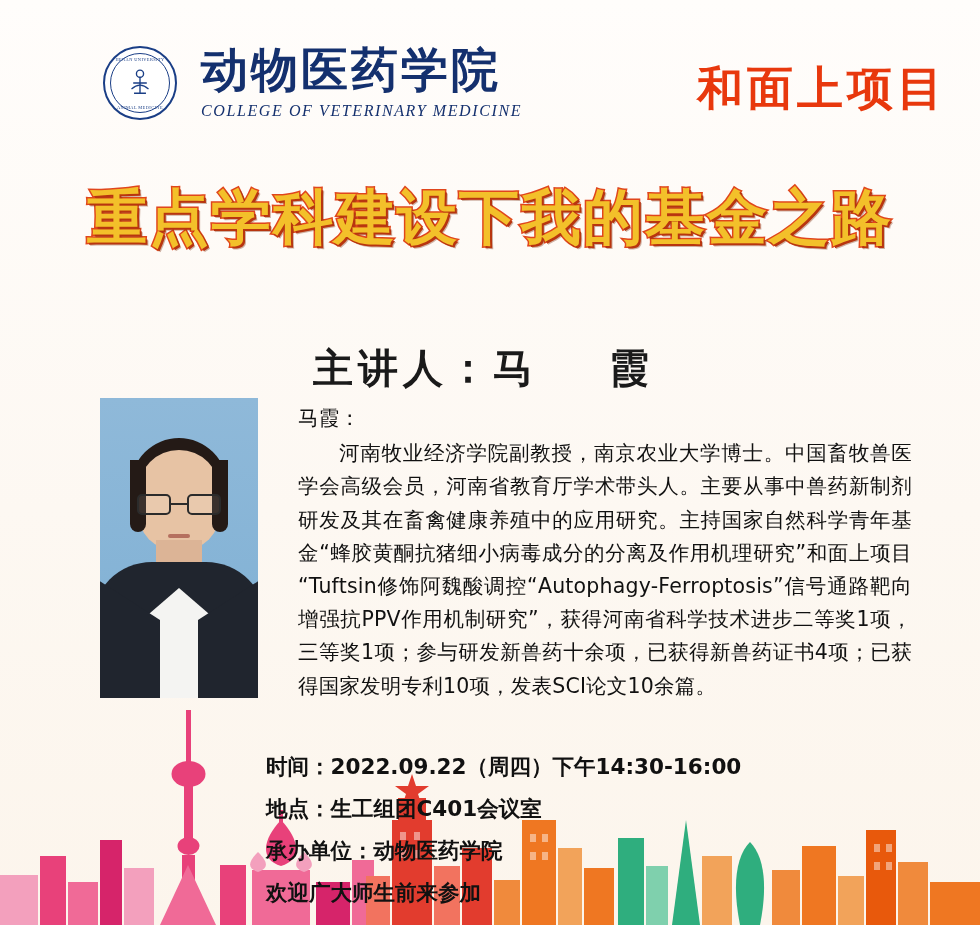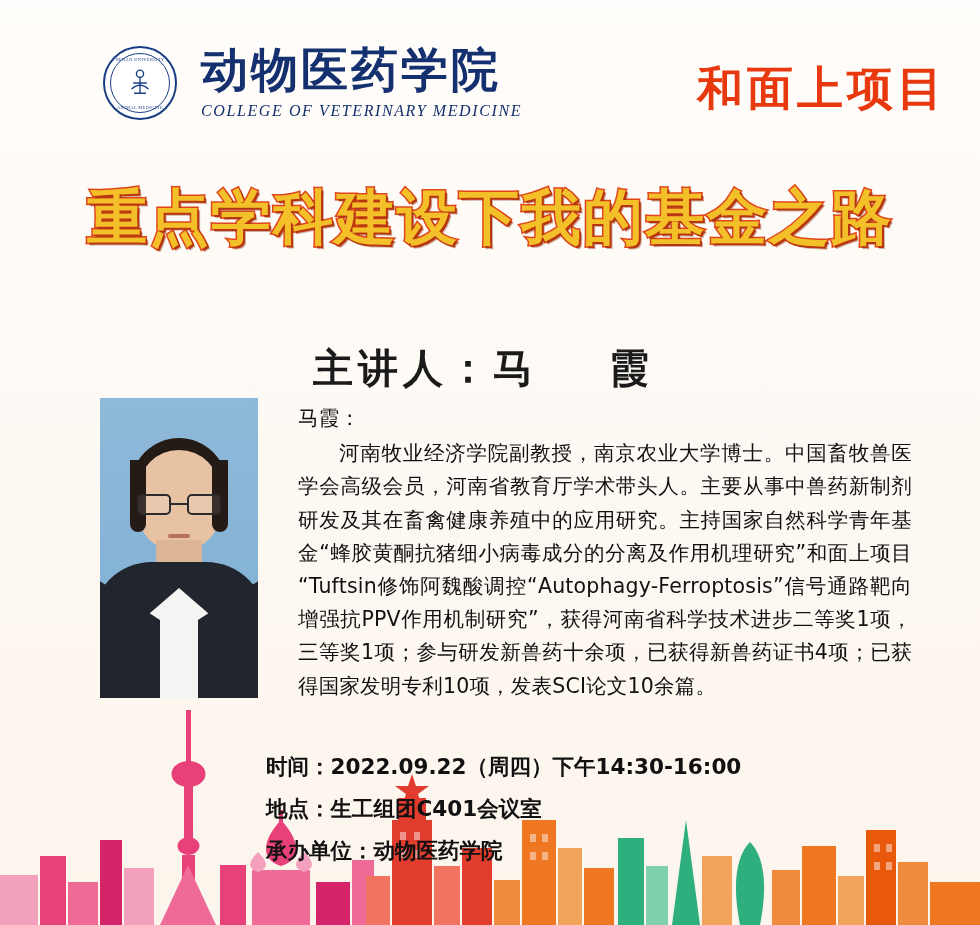--- a/index.html
+++ b/index.html
@@ -430,15 +430,16 @@
       <rect x="886" y="174" width="6" height="8"></rect>
       <rect x="874" y="192" width="6" height="8"></rect>
       <rect x="886" y="192" width="6" height="8"></rect>
     </g>
   </svg>
 
   <div class="info">
     <div class="info-row">时间：2022.09.22（周四）下午14:30-16:00</div>
     <div class="info-row">地点：生工组团C401会议室</div>
     <div class="info-row">承办单位：动物医药学院</div>
+    <div class="info-row">欢迎广大师生前来参加</div>
   </div>
 
 </div>
 
 </body></html>

